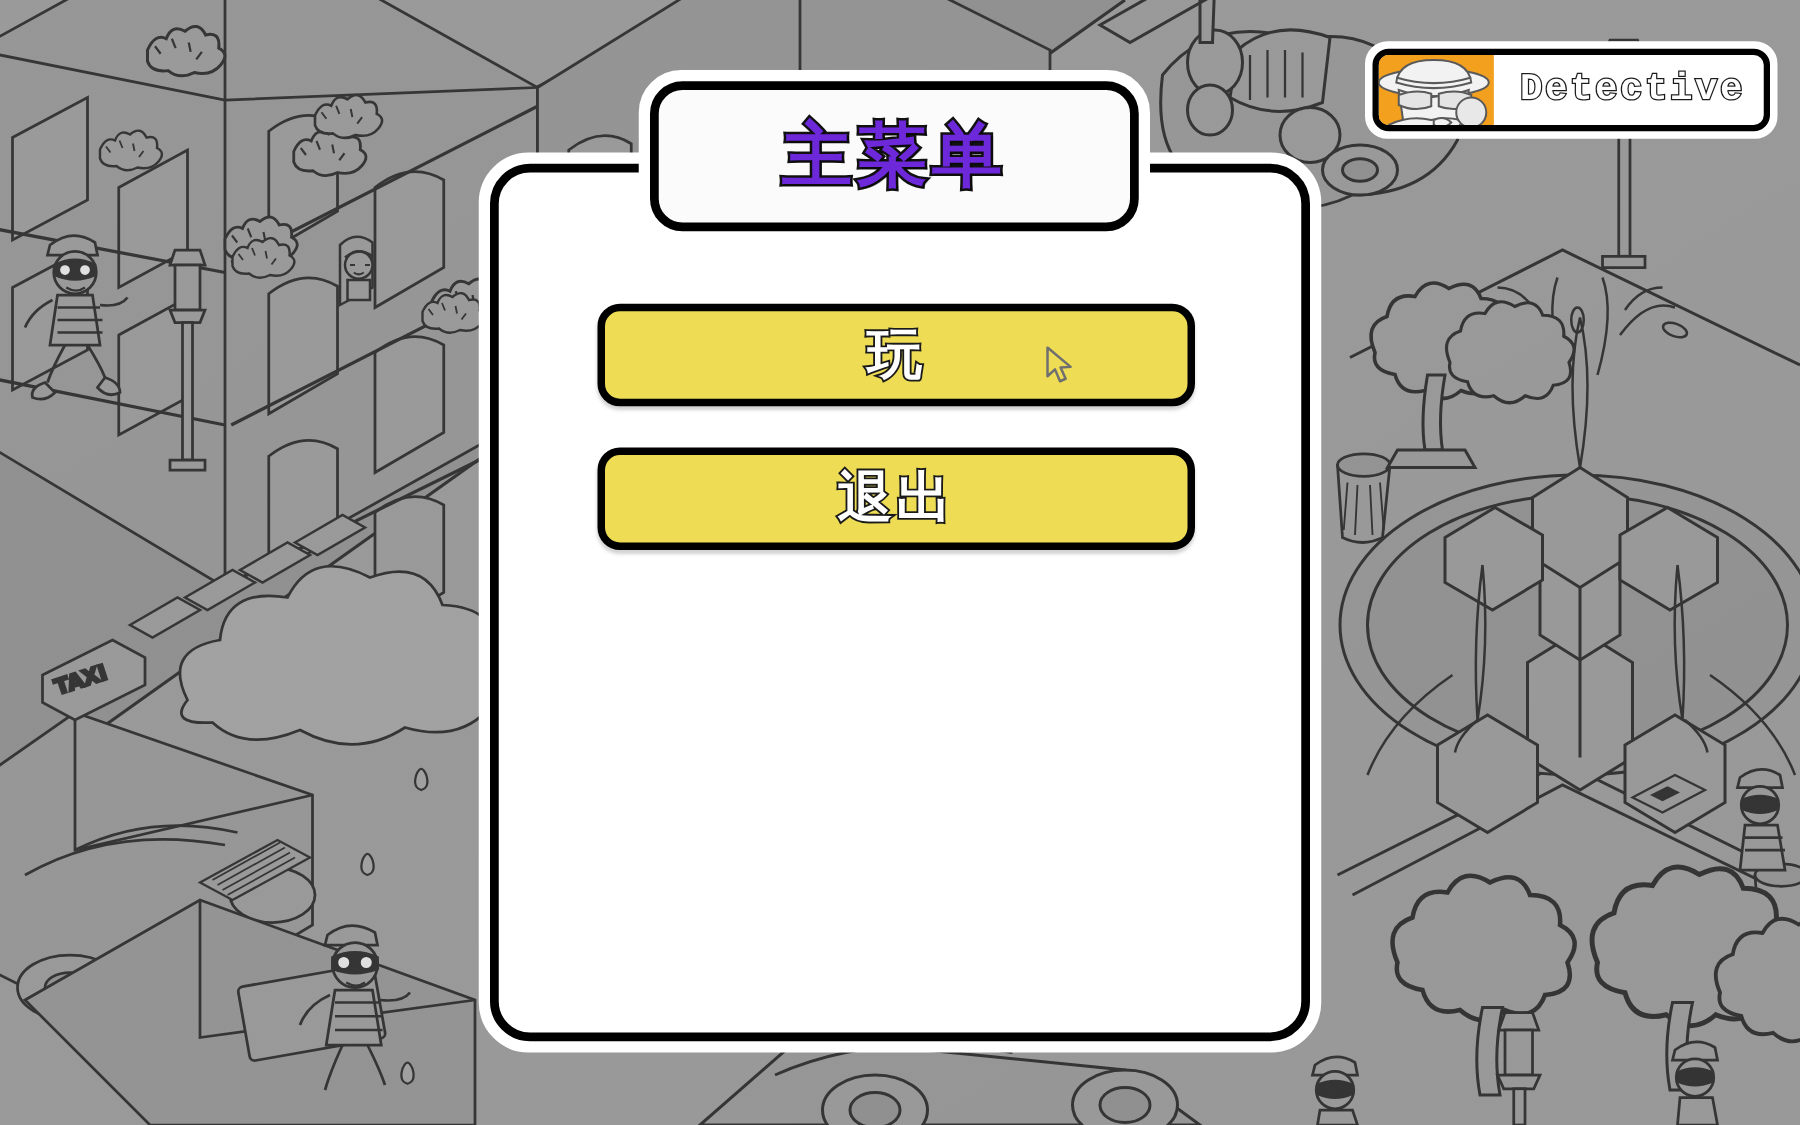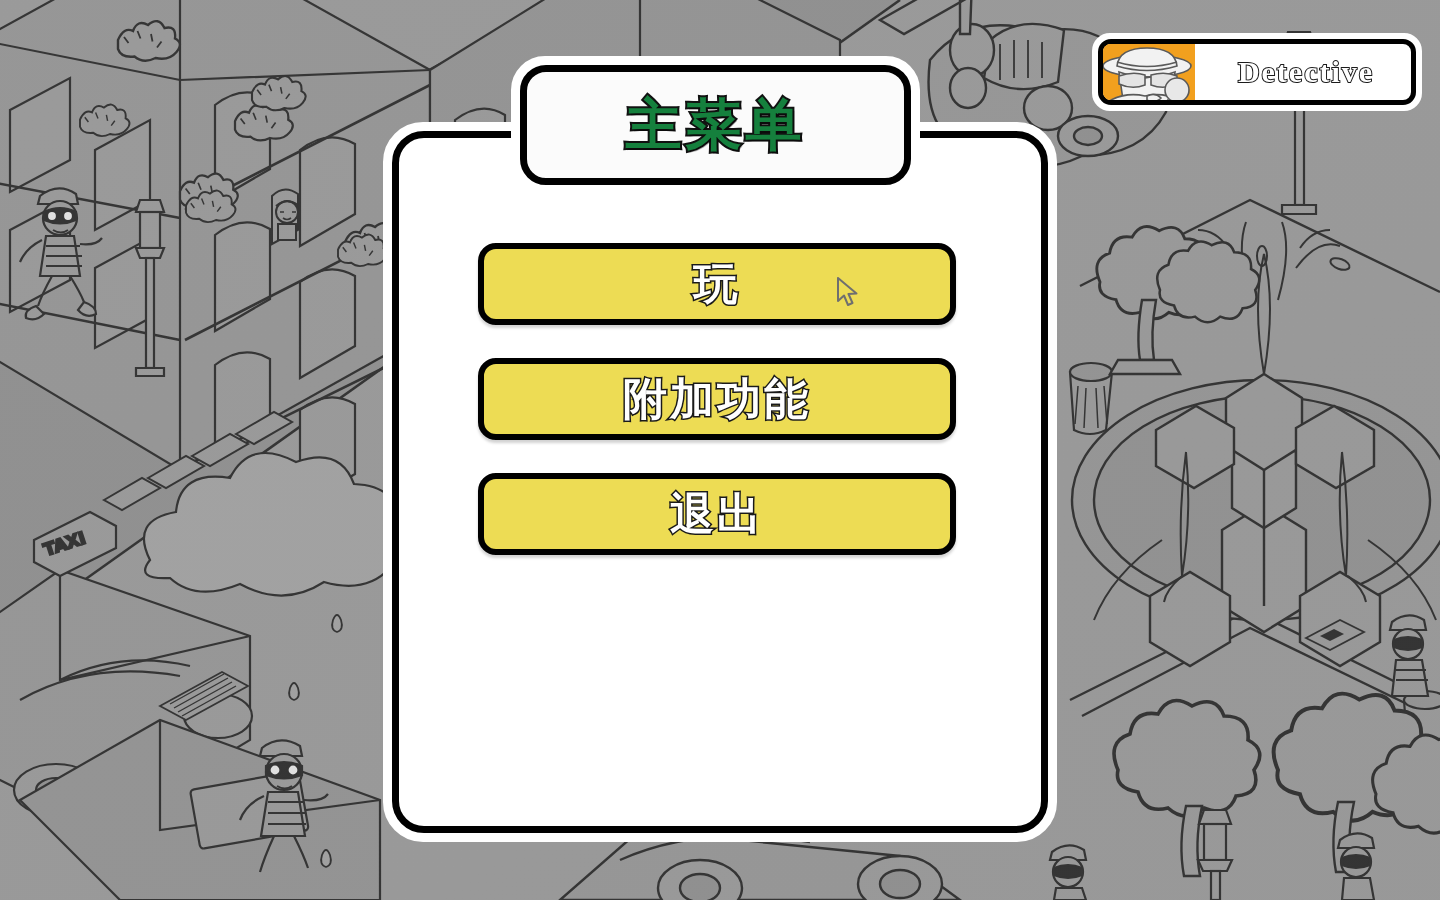--- a/index.html
+++ b/index.html
@@ -71,21 +71,21 @@
     border-radius: 26px;
     box-sizing: border-box;
     display: flex;
     align-items: center;
     justify-content: center;
   }
   #title-text {
     font-size: 56px;
     font-weight: bold;
     letter-spacing: 4px;
-    color: #15803d;
+    color: #6d28d9;
     -webkit-text-stroke: 4px #111111;
     paint-order: stroke fill;
     text-shadow:
       2px 2px 0 rgba(0,0,0,0.30);
     line-height: 1;
     user-select: none;
   }
 
   
   #buttons {
@@ -161,21 +161,21 @@
     justify-content: center;
     padding-left: 6px;
   }
   #profile-name-text {
     font-size: 30px;
     font-weight: bold;
     letter-spacing: 2px;
     color: #ffffff;
     -webkit-text-stroke: 2px #1b1b1b;
     paint-order: stroke fill;
-    font-family: Liberation Serif, serif;
+    font-family: Liberation Mono, monospace;
     user-select: none;
   }
 
   
   #cursor {
     position: absolute;
     left: 836px;
     top: 277px;
     width: 26px;
     height: 32px;
@@ -516,23 +516,20 @@
     </div>
   </div>
 
   <div id="buttons">
 
     <div class="menu-button">
       <span class="menu-button-label">玩</span>
     </div>
 
 
-    <div class="menu-button">
-      <span class="menu-button-label">附加功能</span>
-    </div>
 
 
     <div class="menu-button">
       <span class="menu-button-label">退出</span>
     </div>
 
   </div>
 
   <div id="profile-badge">
     <div id="profile-badge-inner">

